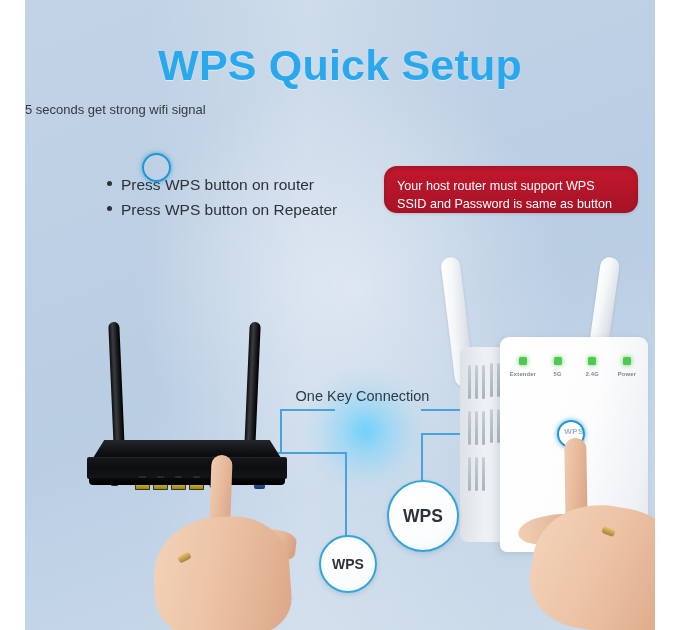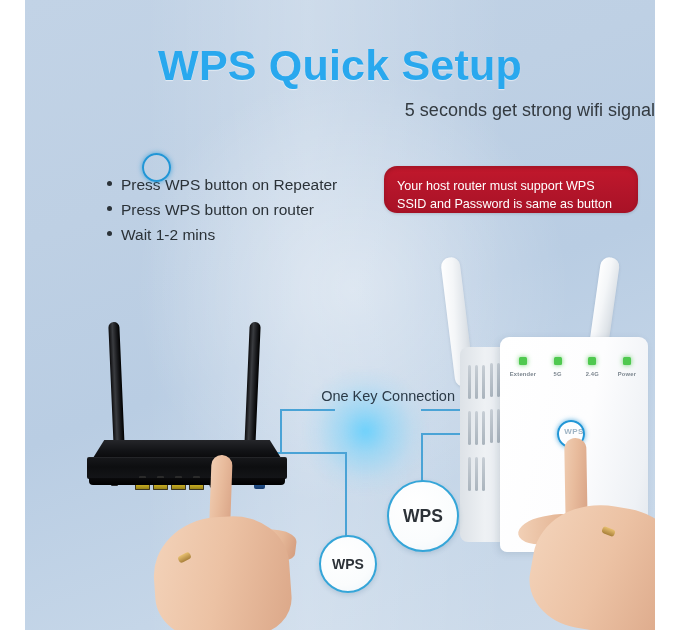--- a/index.html
+++ b/index.html
@@ -38,22 +38,22 @@
     position:absolute;left:0;right:0;top:40px;
     text-align:center;
     font-size:43px;line-height:50px;
     font-weight:bold;
     color:#29a8ee;
     letter-spacing:.2px;
     text-shadow:0 1px 1px rgba(255,255,255,.55);
   }
   .subtitle{
     position:absolute;left:0;right:0;top:98px;
-    text-align:right;
-    font-size:18px;line-height:24px;
+    text-align:left;
+    font-size:13px;line-height:24px;
     color:#333a40;
   }
 
   
   .bullets{
     position:absolute;left:82px;top:172px;
     font-size:15.5px;line-height:25px;
     color:#2b3238;
   }
   .bullets .row{display:flex;align-items:baseline;white-space:nowrap;}
@@ -218,21 +218,21 @@
 
   
   .glow{
     position:absolute;left:278px;top:370px;width:125px;height:122px;
     background:radial-gradient(circle,rgba(105,208,252,.95) 0%,rgba(120,210,250,.55) 26%,rgba(150,215,248,.18) 55%,rgba(255,255,255,0) 74%);
     filter:blur(2px);
     pointer-events:none;
   }
   .okc{
     position:absolute;left:245px;top:388px;width:185px;
-    text-align:right;font-size:14.5px;color:#2b3a47;
+    text-align:center;font-size:14.5px;color:#2b3a47;
   }
 
   .bubble{
     position:absolute;border-radius:50%;
     background:radial-gradient(circle at 38% 32%,#ffffff 0%,#fafcfd 62%,#eef4f8 100%);
     border:2px solid #35a5d8;
     color:#2d3238;font-weight:bold;
     display:flex;align-items:center;justify-content:center;
     box-shadow:0 2px 5px rgba(40,90,130,.18);
   }
@@ -249,29 +249,25 @@
 <div class="stage">
   <div class="panel">
     <div class="sheen"></div>
 
     <div class="title">WPS Quick Setup</div>
     <div class="subtitle">5 seconds get strong wifi signal</div>
 
     <div class="bullets">
       <div class="row">
         <span class="dot"></span>
-        <span>Press WPS button on Repeater</span>
+        <span>Press WPS button on router</span>
       </div>
       <div class="row">
         <span class="dot"></span>
-        <span>Press WPS button on router</span>
-      </div>
-      <div class="row">
-        <span class="dot"></span>
-        <span>Wait 1-2 mins</span>
+        <span>Press WPS button on Repeater</span>
       </div>
     </div>
 
     <div class="notice">
       <div>Your host router must support WPS</div>
       <div>SSID and Password is same as button</div>
     </div>
 
     <div class="glow"></div>
 

